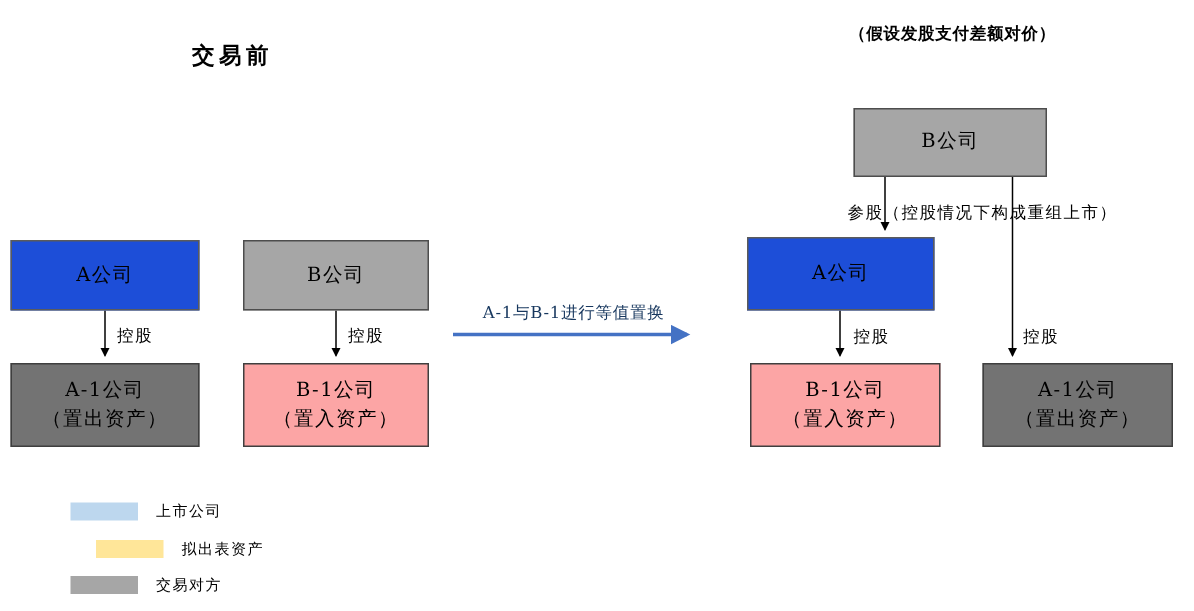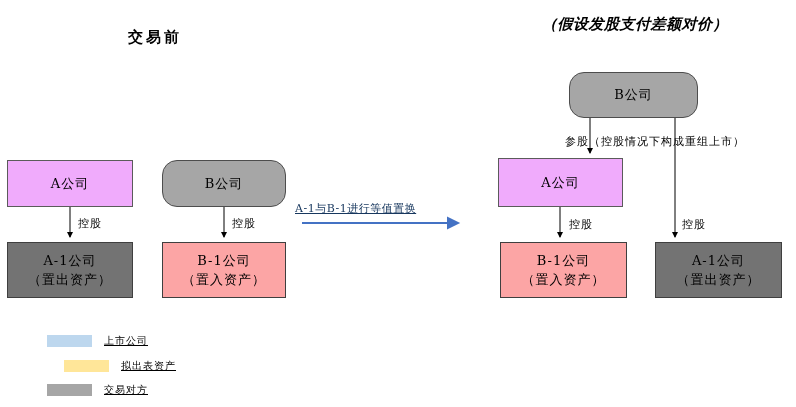--- a/index.html
+++ b/index.html
@@ -2,33 +2,33 @@
 <html><head>
 <meta charset="utf-8">
 <style>
   html,body{margin:0;padding:0;background:#fff;}
   #canvas{
     position:relative;width:796px;height:407px;background:#ffffff;overflow:hidden;
     font-family:"DejaVu Serif","Liberation Serif",serif;color:#000;
   }
   .abs{position:absolute;}
   .title{font-size:15px;font-weight:bold;letter-spacing:3px;text-align:center;margin-top:15px;}
-  .subtitle{font-size:15px;font-weight:bold;margin-top:3px;letter-spacing:0.5px;text-align:center;font-style:italic;}
+  .subtitle{font-size:11px;font-weight:bold;margin-top:3px;letter-spacing:0.5px;text-align:center;}
   .box{
     position:absolute;border:1px solid #404040;box-sizing:border-box;
     display:flex;flex-direction:column;align-items:center;justify-content:center;
     font-size:13px;letter-spacing:1px;text-align:center;line-height:1.5;
   }
-  .fill-blue{background:#f0abfc;border-color:#5b5b5b;}
-  .fill-gray{background:#A6A6A6;border-color:#4d4d4d;border-radius:15px;}
+  .fill-blue{background:#1d4ed8;border-color:#5b5b5b;}
+  .fill-gray{background:#A6A6A6;border-color:#4d4d4d;}
   .fill-yellow{background:#737373;border-color:#3f3f3f;}
   .fill-white{background:#fca5a5;border-color:#3f3f3f;}
   .edge-label{position:absolute;font-size:11px;letter-spacing:1px;white-space:nowrap;}
-  .swap-text{position:absolute;font-size:11px;letter-spacing:0.5px;color:#17375E;white-space:nowrap;text-decoration:underline;}
-  .legend-row{position:absolute;display:flex;align-items:center;text-decoration:underline;}
+  .swap-text{position:absolute;font-size:11px;letter-spacing:0.5px;color:#17375E;text-align:center;white-space:nowrap;}
+  .legend-row{position:absolute;display:flex;align-items:center;}
   .legend-swatch{width:45px;height:12px;display:inline-block;}
   .legend-label{font-size:10px;margin-left:12px;letter-spacing:1px;white-space:nowrap;}
   svg{position:absolute;left:0;top:0;}
 </style>
 </head>
 <body>
 
 <div id="canvas">
 
   <div class="abs title" style="left:110px;top:13px;width:90px;">交易前</div>

